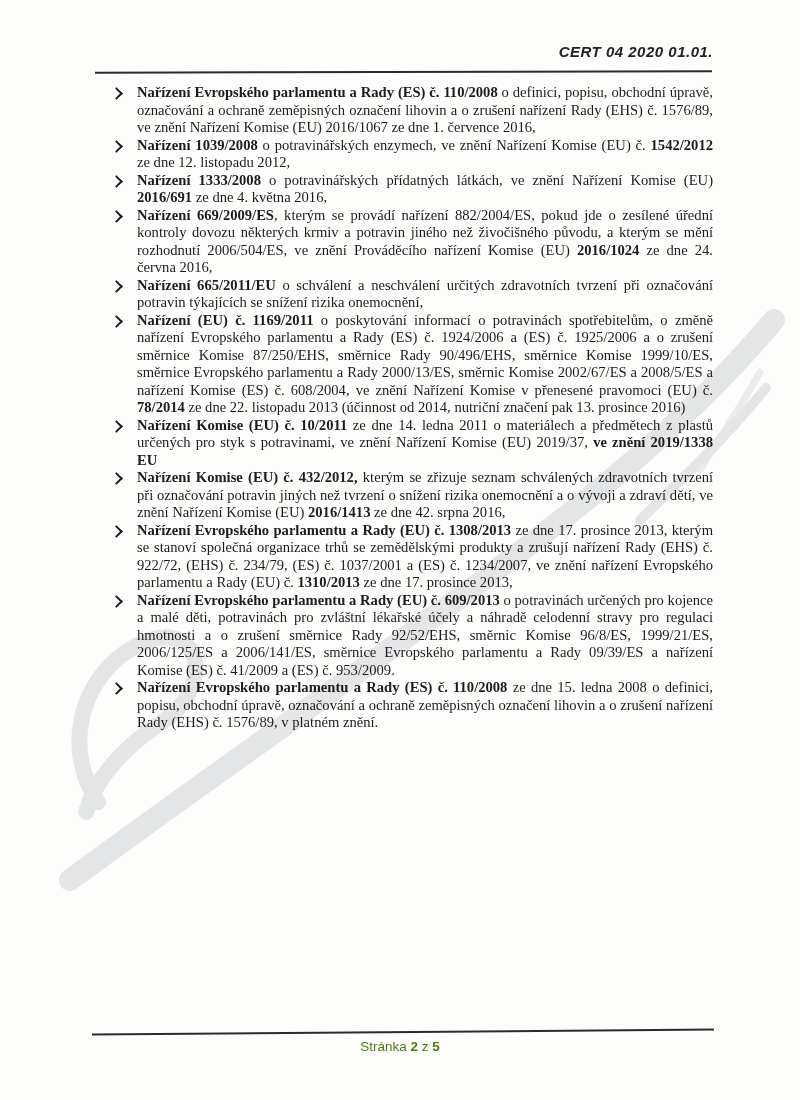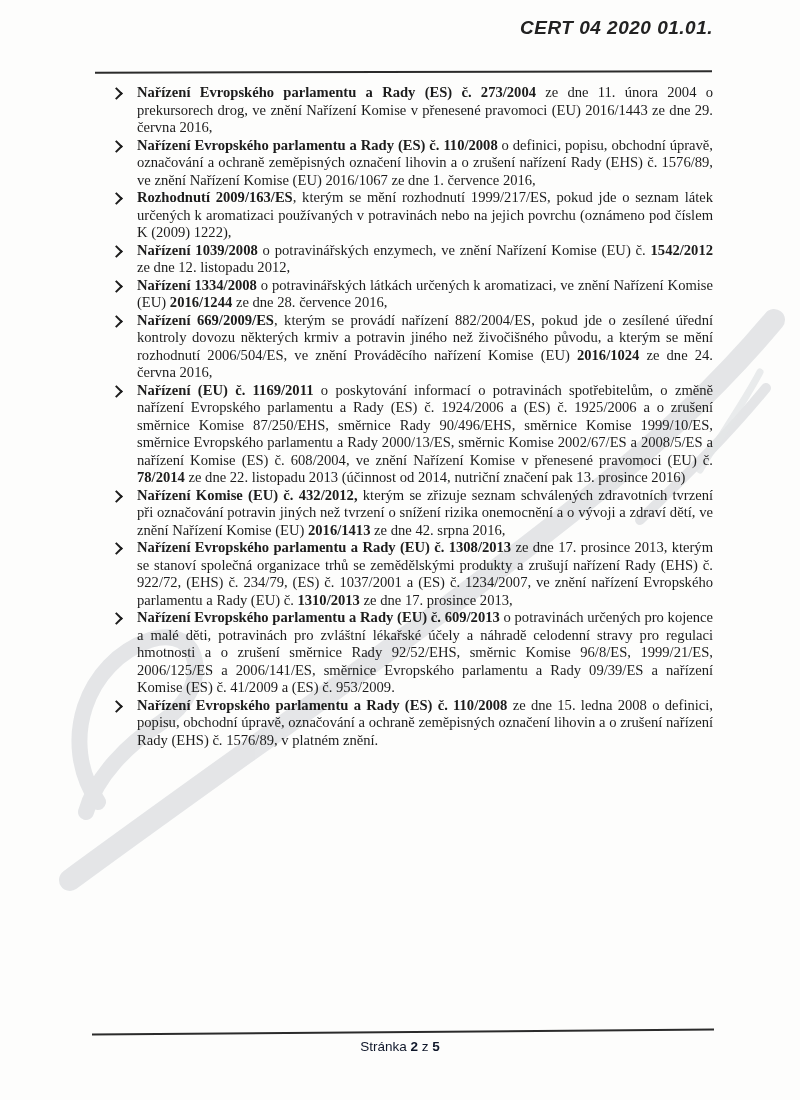--- a/index.html
+++ b/index.html
@@ -10,24 +10,24 @@
     background:#fdfdfc;
     overflow:hidden;
     font-family:"Liberation Serif", serif;
     color:var(--ink,#1c1c1c);
   }
   .watermark{
     position:absolute;inset:0;z-index:0;pointer-events:none;
   }
   .content-layer{position:absolute;inset:0;z-index:1;}
   .header-code{
-    position:absolute;top:17px;right:87px;
+    position:absolute;top:43px;right:87px;
     font-family:"Liberation Sans", sans-serif;
     font-style:italic;font-weight:600;
-    font-size:19px;letter-spacing:0.5px;
+    font-size:15px;letter-spacing:0.5px;
     color:#222;
   }
   .rule{
     position:absolute;height:2px;background:#2b2b2b;
   }
   .rule.top{left:95px;top:71px;width:617px;transform:rotate(-0.12deg);}
   .rule.bottom{left:92px;top:1031px;width:622px;transform:rotate(-0.45deg);}
   .reg-list{
     position:absolute;left:137px;top:84px;width:576px;
     margin:0;padding:0;list-style:none;
@@ -40,21 +40,21 @@
     width:7px;height:7px;
     border-top:2.4px solid #1c1c1c;
     border-right:2.4px solid #1c1c1c;
     transform:rotate(45deg);
   }
   .seg-bold{font-weight:bold;}
   .footer-label{
     position:absolute;left:0;top:1039px;width:800px;
     text-align:center;
     font-family:"Liberation Sans", sans-serif;
-    font-size:13.5px;color:#0f172a;
+    font-size:13.5px;color:#4d7c0f;
   }
   .footer-label .pg{font-weight:bold;}
 </style>
 </head>
 <body>
 
 <div class="page" style="--ink: #1c1c1c;">
 
   <svg class="watermark" width="800" height="1100" viewBox="0 0 800 1100" aria-hidden="true">
     <g fill="none" stroke="#dcdee1" stroke-linecap="round" opacity="0.75">
@@ -65,27 +65,27 @@
     </g>
   </svg>
 
   <div class="content-layer">
 
     <div class="header-code">CERT  04 2020 01.01.</div>
 
     <div class="rule top"></div>
 
     <ul class="reg-list">
-        <li class="item"><span class="bullet"></span><span class="seg-bold">Nařízení Evropského parlamentu a Rady (ES) č. 273/2004</span><span> ze dne 11. února 2004 o prekursorech drog, ve znění Nařízení Komise v přenesené pravomoci (EU) 2016/1443 ze dne 29. června 2016,</span></li>
         <li class="item"><span class="bullet"></span><span class="seg-bold">Nařízení Evropského parlamentu a Rady (ES) č. 110/2008</span><span> o definici, popisu, obchodní úpravě, označování a ochraně zeměpisných označení lihovin a o zrušení nařízení Rady (EHS) č. 1576/89, ve znění Nařízení Komise (EU) 2016/1067 ze dne 1. července 2016,</span></li>
-        <li class="item"><span class="bullet"></span><span class="seg-bold">Rozhodnutí 2009/163/ES</span><span>, kterým se mění rozhodnutí 1999/217/ES, pokud jde o seznam látek určených k aromatizaci používaných v potravinách nebo na jejich povrchu (oznámeno pod číslem K (2009) 1222),</span></li>
         <li class="item"><span class="bullet"></span><span class="seg-bold">Nařízení 1039/2008</span><span> o potravinářských enzymech, ve znění Nařízení Komise (EU) č. </span><span class="seg-bold">1542/2012</span><span> ze dne 12. listopadu 2012,</span></li>
-        <li class="item"><span class="bullet"></span><span class="seg-bold">Nařízení 1334/2008</span><span> o potravinářských látkách určených k aromatizaci, ve znění Nařízení Komise (EU) </span><span class="seg-bold">2016/1244</span><span> ze dne 28. července 2016,</span></li>
+        <li class="item"><span class="bullet"></span><span class="seg-bold">Nařízení 1333/2008</span><span> o potravinářských přídatných látkách, ve znění Nařízení Komise (EU) </span><span class="seg-bold">2016/691</span><span> ze dne 4. května 2016,</span></li>
         <li class="item"><span class="bullet"></span><span class="seg-bold">Nařízení 669/2009/ES</span><span>, kterým se provádí nařízení 882/2004/ES, pokud jde o zesílené úřední kontroly dovozu některých krmiv a potravin jiného než živočišného původu, a kterým se mění rozhodnutí 2006/504/ES, ve znění Prováděcího nařízení Komise (EU) </span><span class="seg-bold">2016/1024</span><span> ze dne 24. června 2016,</span></li>
+        <li class="item"><span class="bullet"></span><span class="seg-bold">Nařízení 665/2011/EU</span><span> o schválení a neschválení určitých zdravotních tvrzení při označování potravin týkajících se snížení rizika onemocnění,</span></li>
         <li class="item"><span class="bullet"></span><span class="seg-bold">Nařízení (EU) č. 1169/2011</span><span> o poskytování informací o potravinách spotřebitelům, o změně nařízení Evropského parlamentu a Rady (ES) č. 1924/2006 a (ES) č. 1925/2006 a o zrušení směrnice Komise 87/250/EHS, směrnice Rady 90/496/EHS, směrnice Komise 1999/10/ES, směrnice Evropského parlamentu a Rady 2000/13/ES, směrnic Komise 2002/67/ES a 2008/5/ES a nařízení Komise (ES) č. 608/2004, ve znění Nařízení Komise v přenesené pravomoci (EU) č. </span><span class="seg-bold">78/2014</span><span> ze dne 22. listopadu 2013 (účinnost od 2014, nutriční značení pak 13. prosince 2016)</span></li>
+        <li class="item"><span class="bullet"></span><span class="seg-bold">Nařízení Komise (EU) č. 10/2011</span><span> ze dne 14. ledna 2011 o materiálech a předmětech z plastů určených pro styk s potravinami, ve znění Nařízení Komise (EU) 2019/37, </span><span class="seg-bold">ve znění 2019/1338 EU</span></li>
         <li class="item"><span class="bullet"></span><span class="seg-bold">Nařízení Komise (EU) č. 432/2012,</span><span> kterým se zřizuje seznam schválených zdravotních tvrzení při označování potravin jiných než tvrzení o snížení rizika onemocnění a o vývoji a zdraví dětí, ve znění Nařízení Komise (EU) </span><span class="seg-bold">2016/1413</span><span> ze dne 42. srpna 2016,</span></li>
         <li class="item"><span class="bullet"></span><span class="seg-bold">Nařízení Evropského parlamentu a Rady (EU) č. 1308/2013</span><span> ze dne 17. prosince 2013, kterým se stanoví společná organizace trhů se zemědělskými produkty a zrušují nařízení Rady (EHS) č. 922/72, (EHS) č. 234/79, (ES) č. 1037/2001 a (ES) č. 1234/2007, ve znění nařízení Evropského parlamentu a Rady (EU) č. </span><span class="seg-bold">1310/2013</span><span> ze dne 17. prosince 2013,</span></li>
         <li class="item"><span class="bullet"></span><span class="seg-bold">Nařízení Evropského parlamentu a Rady (EU) č. 609/2013</span><span> o potravinách určených pro kojence a malé děti, potravinách pro zvláštní lékařské účely a náhradě celodenní stravy pro regulaci hmotnosti a o zrušení směrnice Rady 92/52/EHS, směrnic Komise 96/8/ES, 1999/21/ES, 2006/125/ES a 2006/141/ES, směrnice Evropského parlamentu a Rady 09/39/ES a nařízení Komise (ES) č. 41/2009 a (ES) č. 953/2009.</span></li>
         <li class="item"><span class="bullet"></span><span class="seg-bold">Nařízení Evropského parlamentu a Rady (ES) č. 110/2008</span><span> ze dne 15. ledna 2008 o definici, popisu, obchodní úpravě, označování a ochraně zeměpisných označení lihovin a o zrušení nařízení Rady (EHS) č. 1576/89, v platném znění.</span></li>
       </ul>
 
     <div class="rule bottom"></div>
 
     <div class="footer-label">
       <span>Stránka </span><span class="pg">2</span><span> z </span><span class="pg">5</span>

